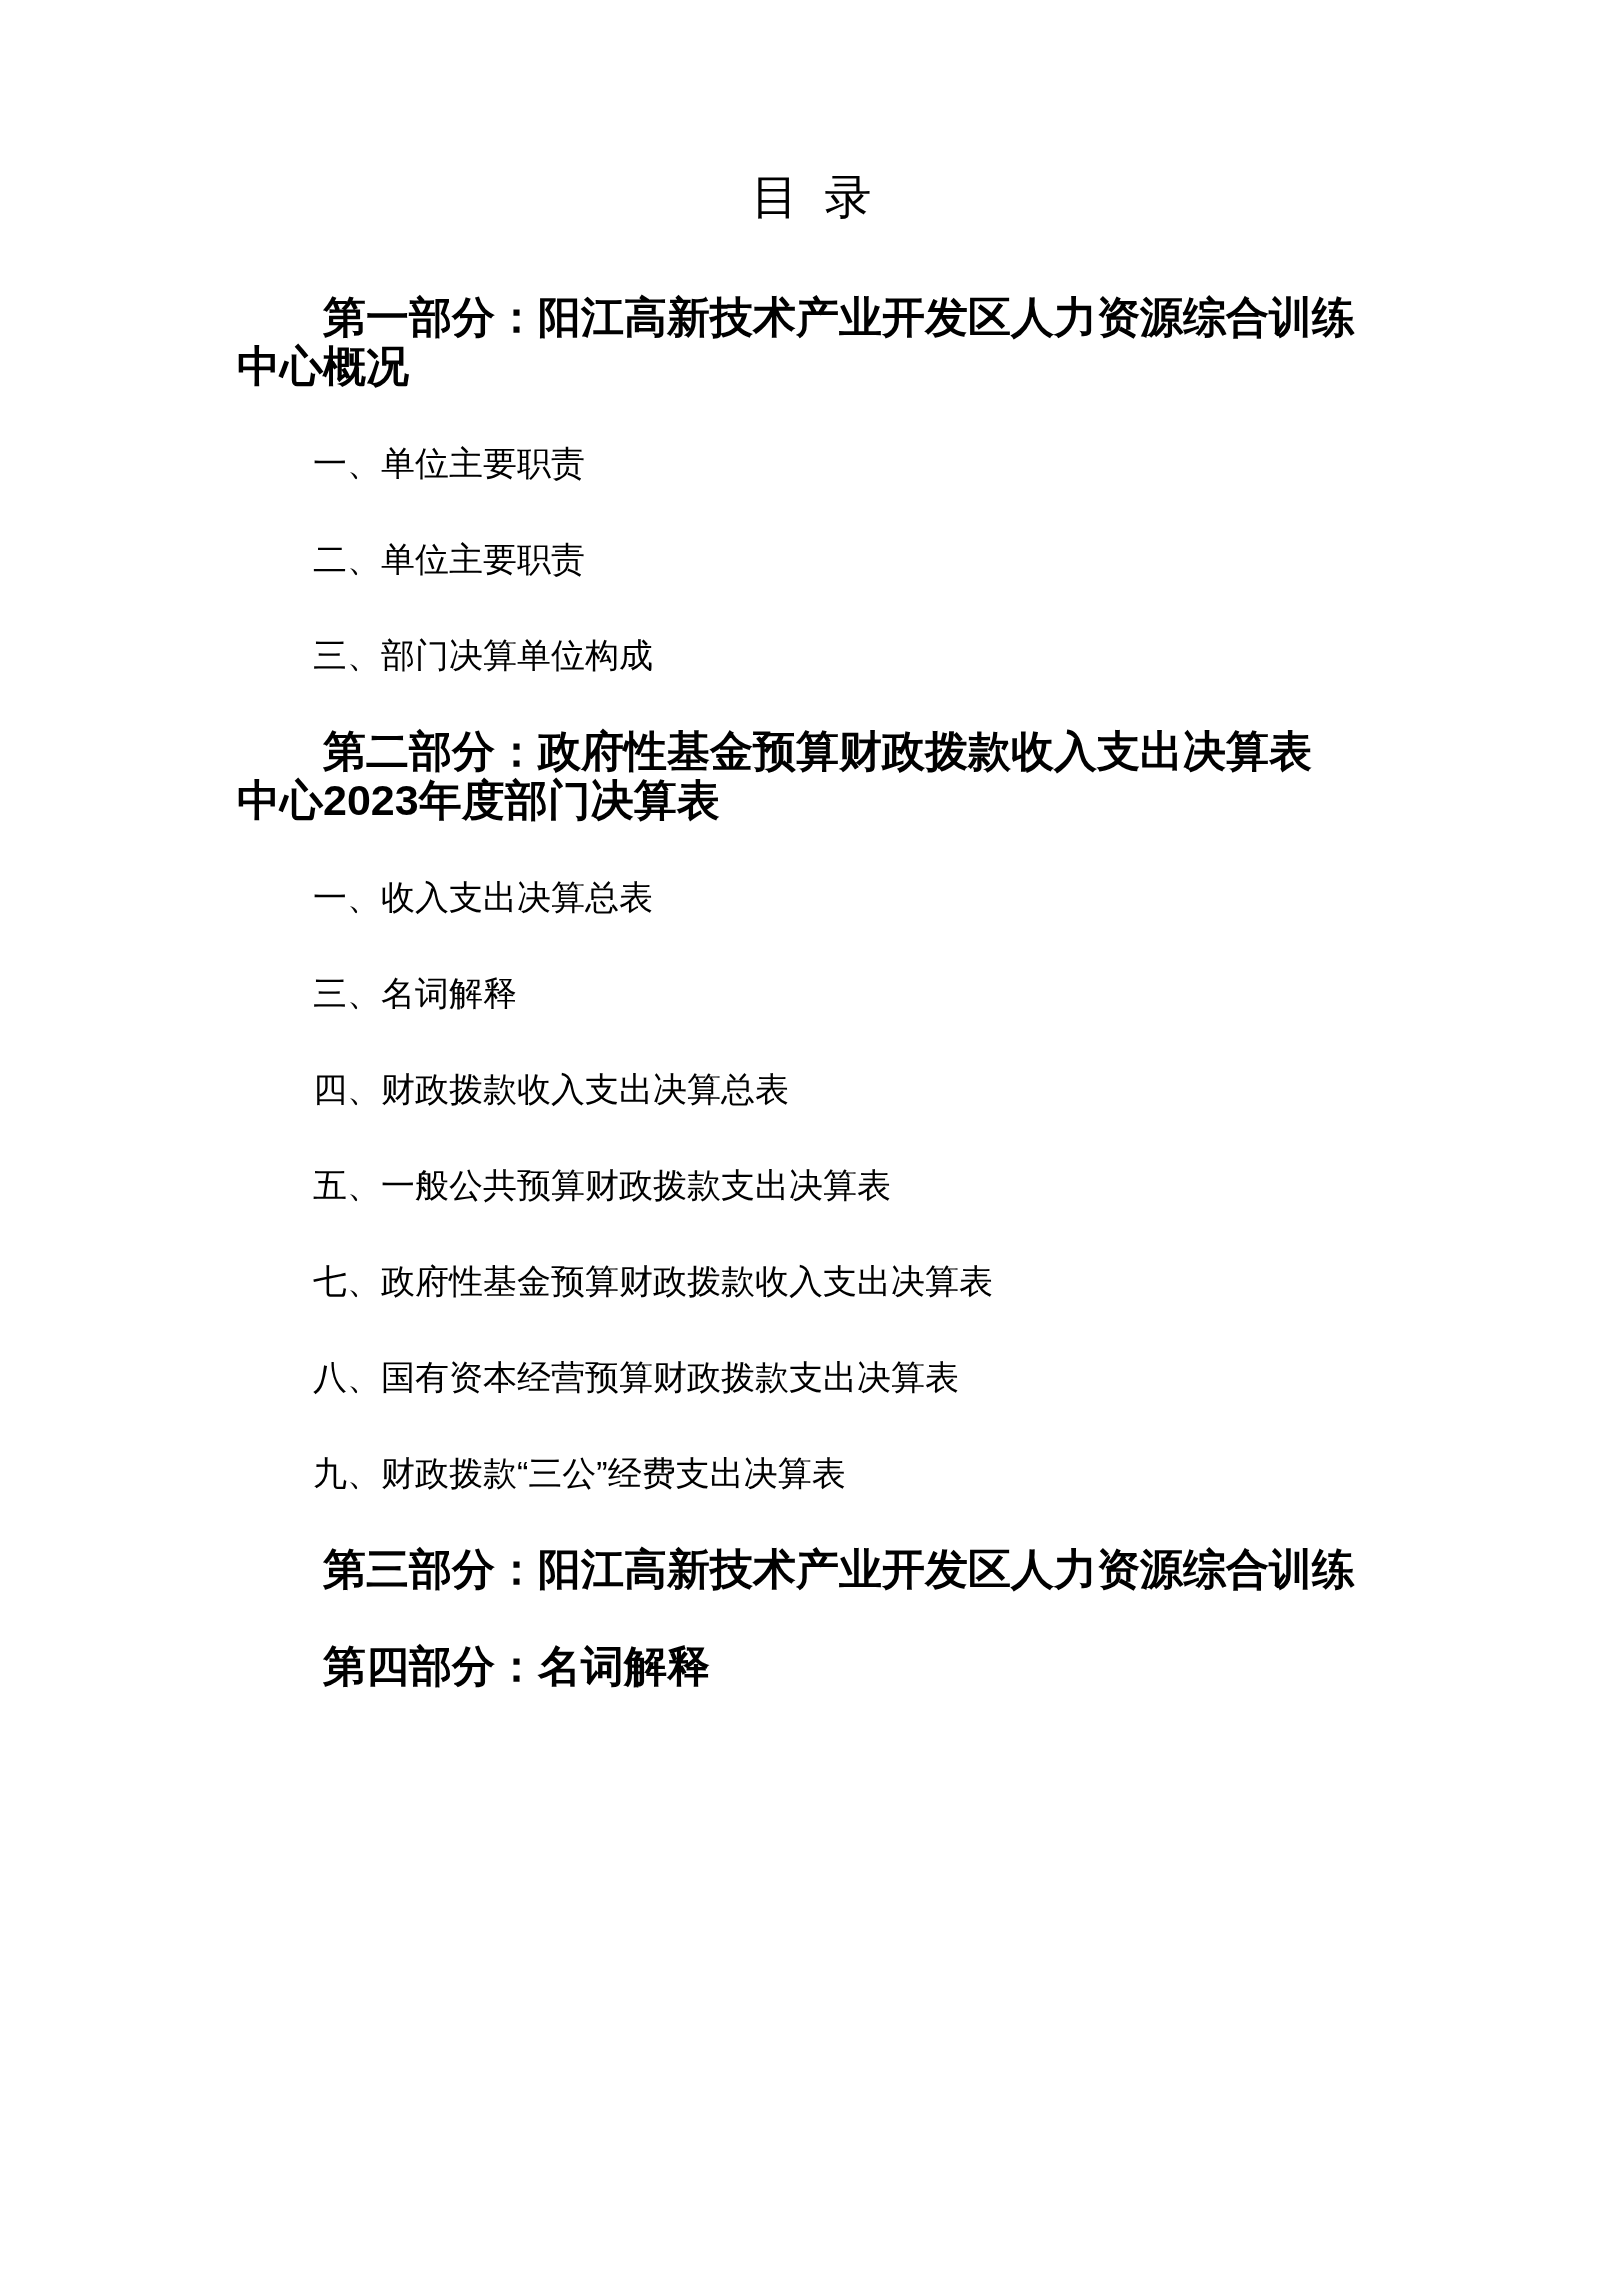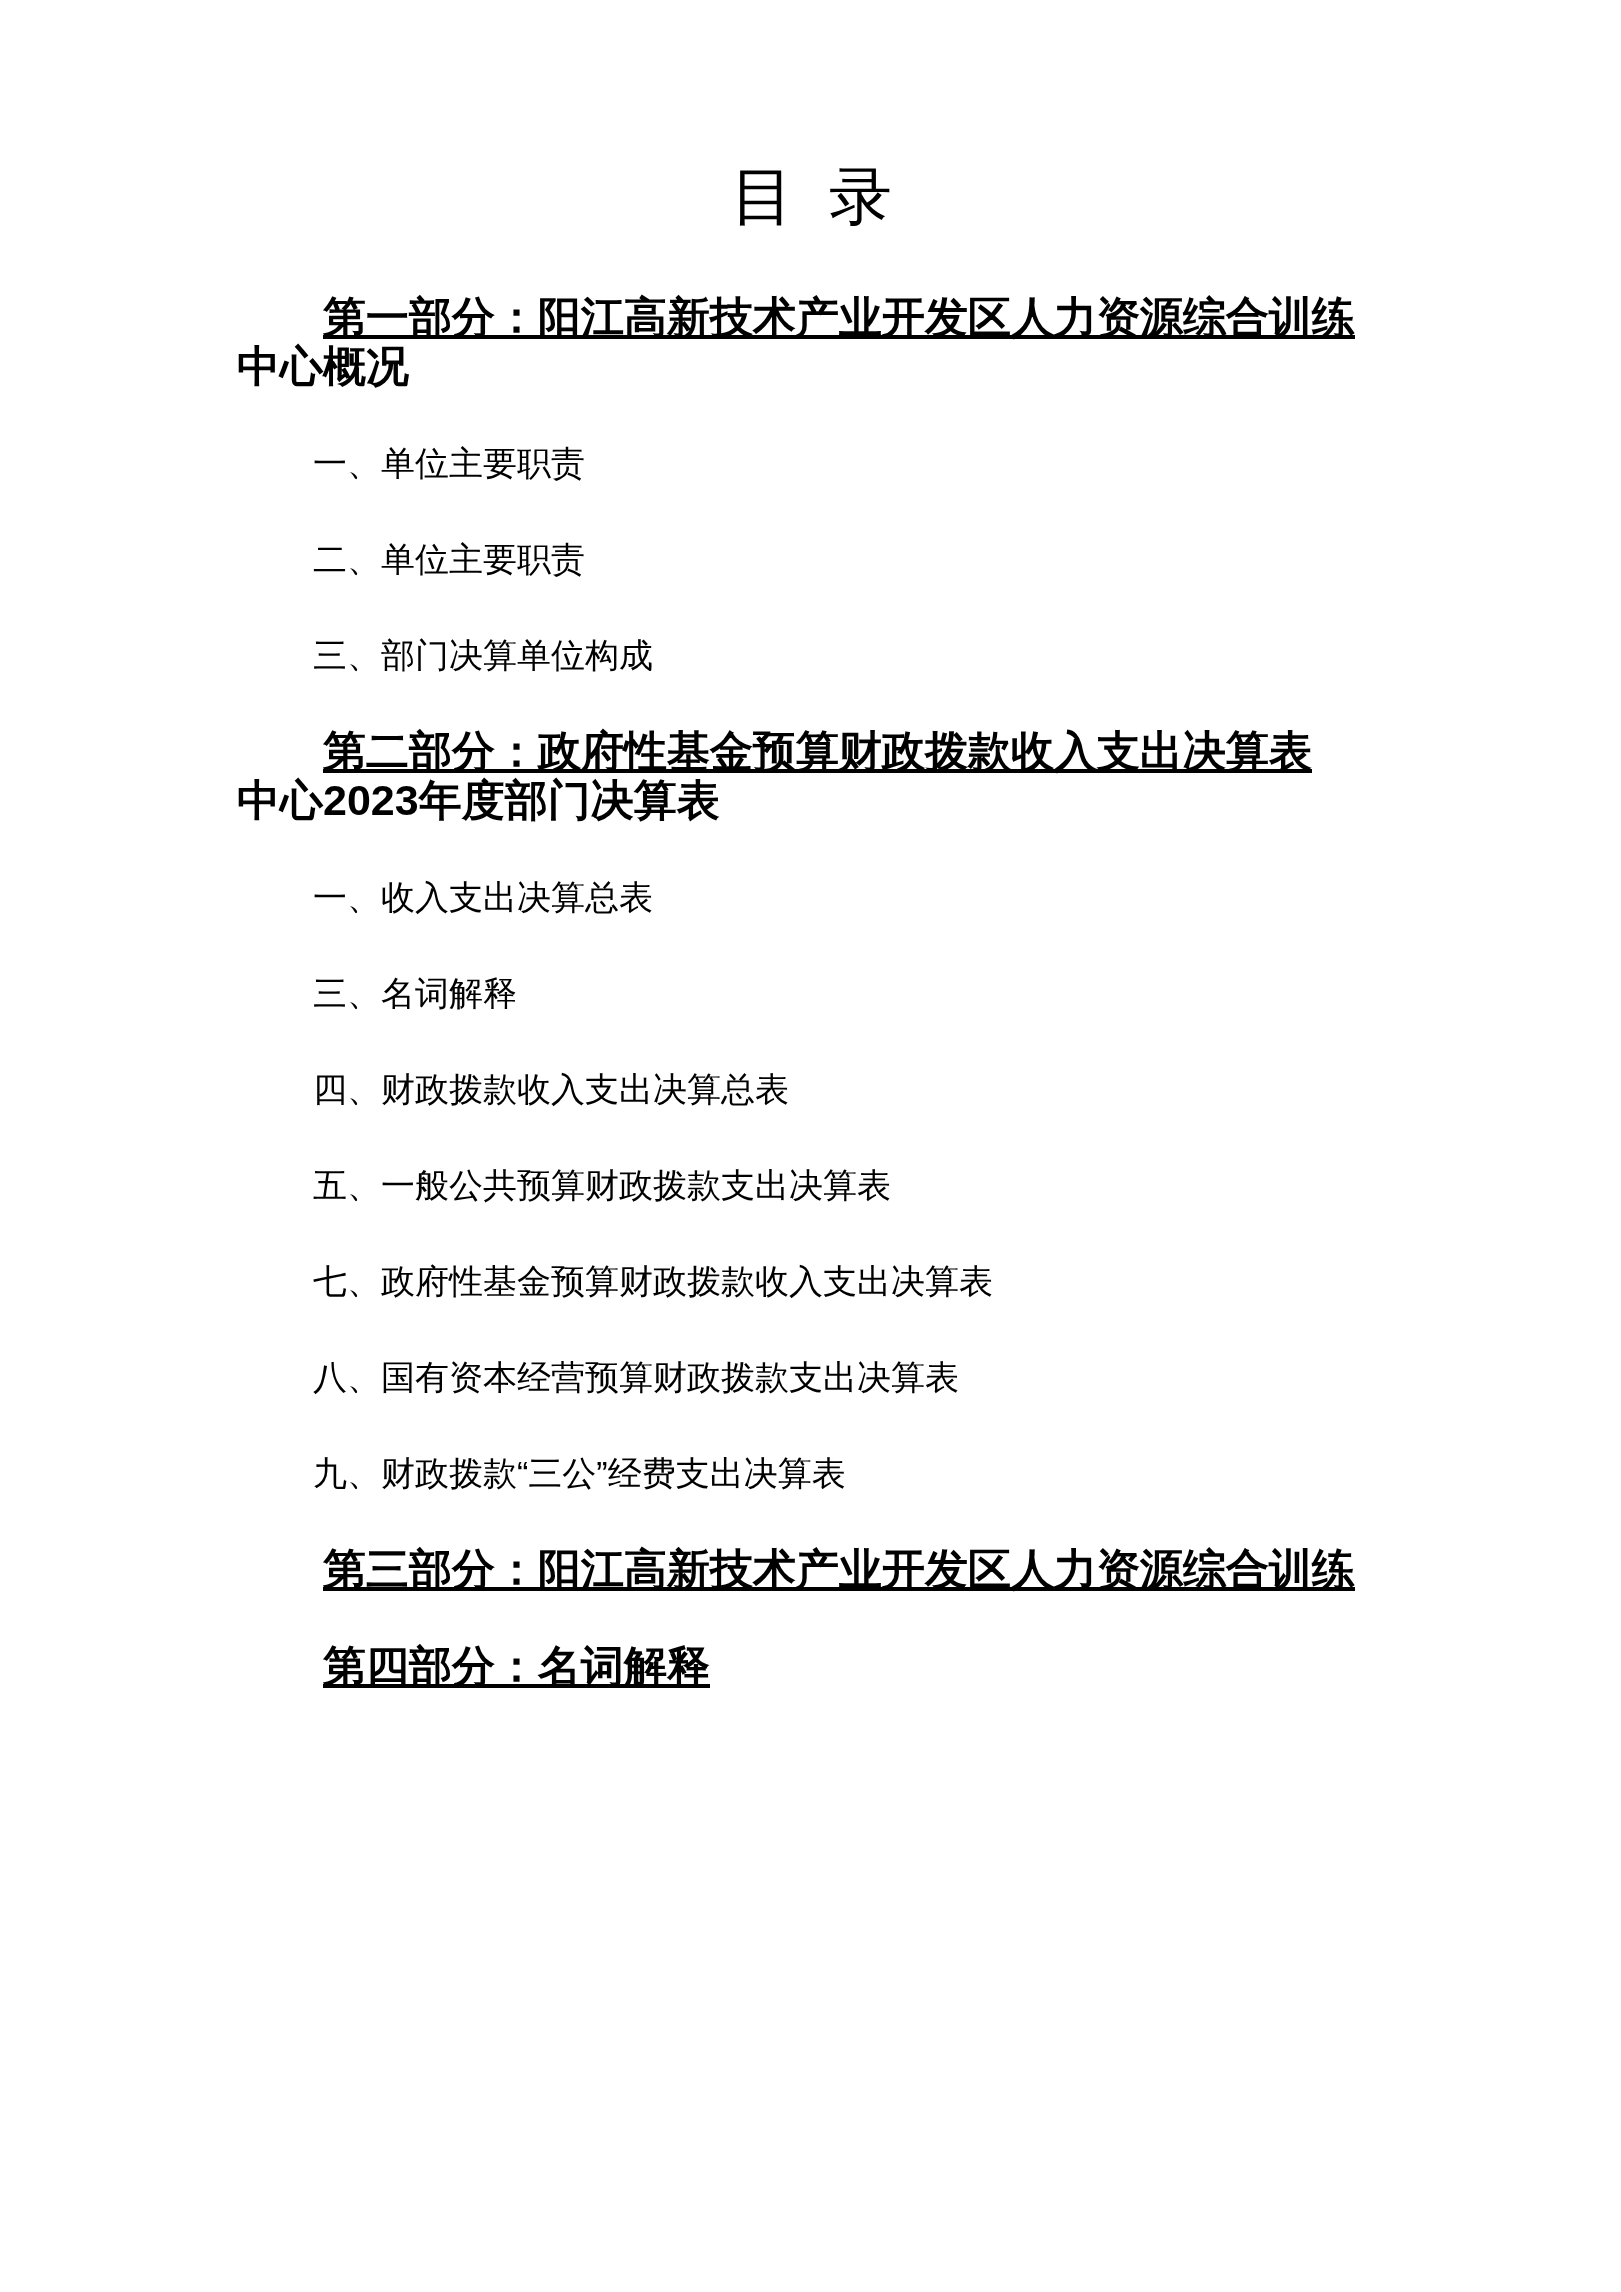--- a/index.html
+++ b/index.html
@@ -17,41 +17,40 @@
   .page {
     box-sizing: border-box;
     width: 1621px;
     height: 2293px;
     padding: 167px 235px 0 237px;
     background: #ffffff;
   }
   .doc-title {
     margin: 0 0 67px 0;
     text-align: center;
-    font-size: 63px;
+    font-size: 47px;
     line-height: 59px;
     font-weight: 400;
     white-space: pre;
   }
   .toc-section {
     margin: 0;
     padding: 0;
   }
   .section-heading {
     margin: 0 0 48px 0;
     font-weight: 700;
     font-size: 43px;
     line-height: 49px;
   }
   .heading-line {
     display: block;
   }
   .heading-line.first {
     text-indent: 86px;
-    text-decoration: underline;
   }
   .toc-item {
     margin: 0 0 47px 0;
     font-size: 34px;
     line-height: 49px;
     text-indent: 76px;
     font-weight: 400;
   }
 </style>
 </head>

